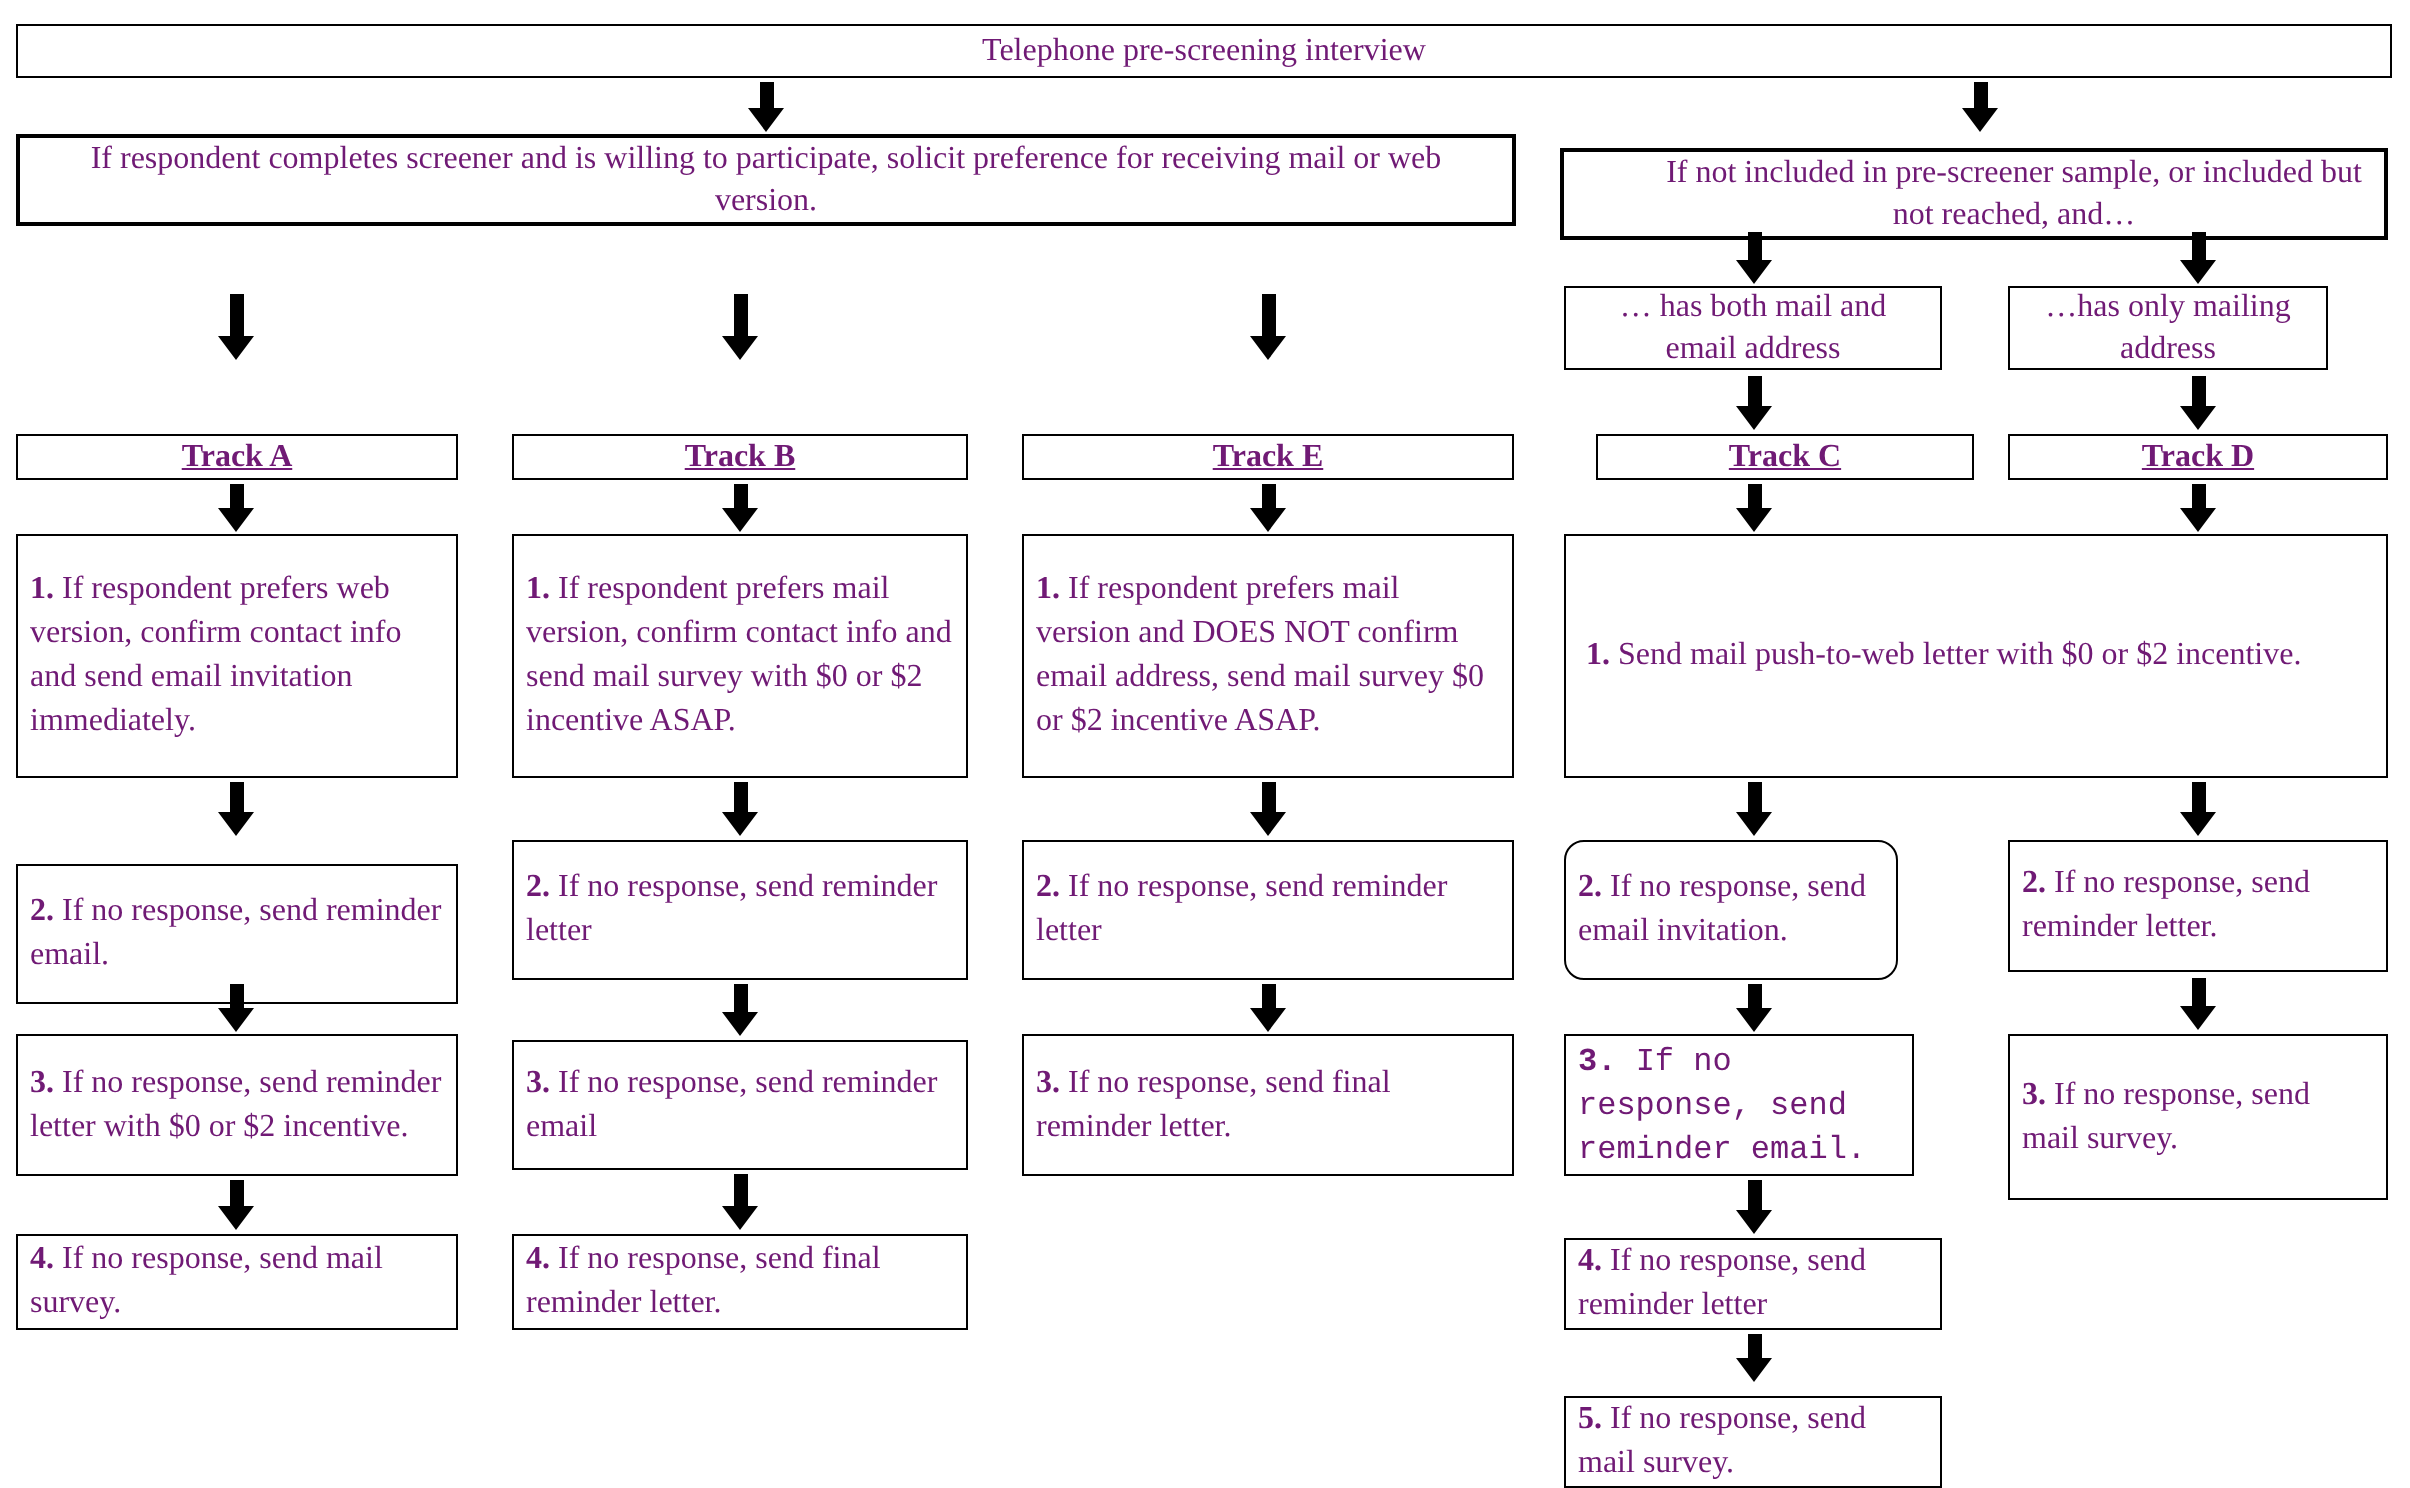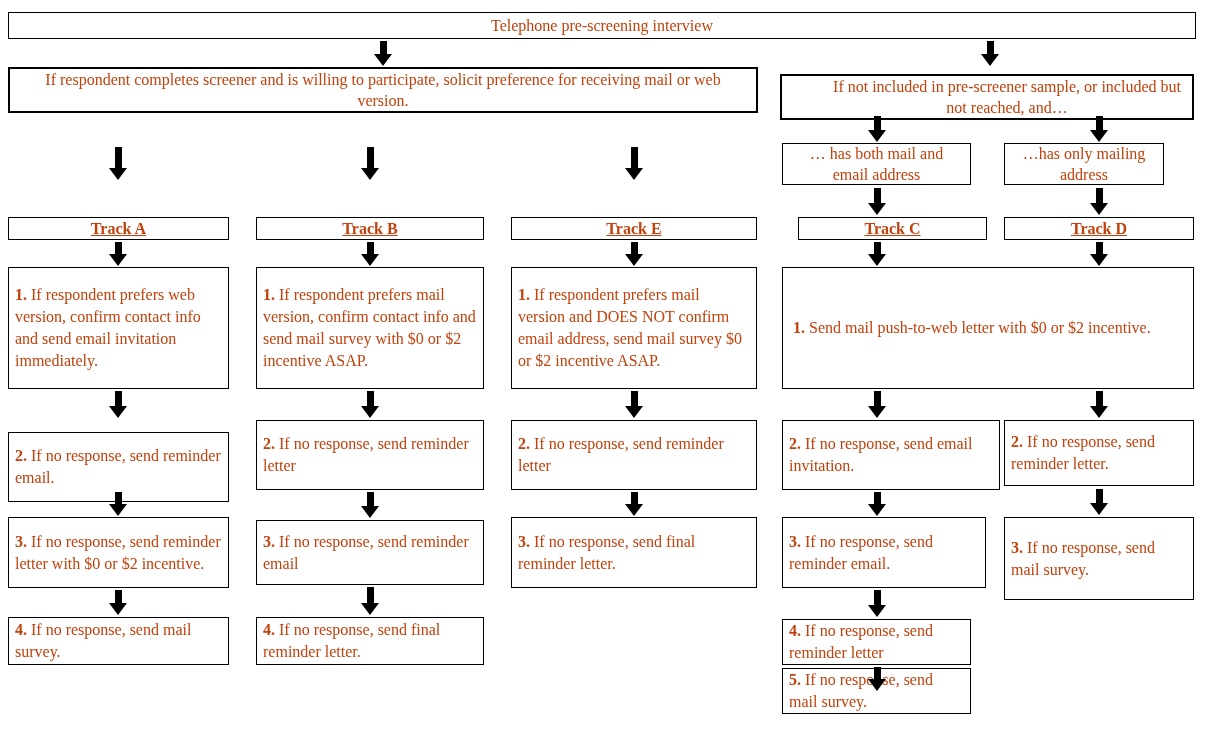--- a/index.html
+++ b/index.html
@@ -1,18 +1,18 @@
 <!DOCTYPE html>
 <html><head>
 <meta charset="utf-8">
 <style>
   html,body{margin:0;padding:0;background:#fff;}
   .canvas{
     position:relative;width:1205px;height:744px;background:#ffffff;
-    font-family:"Liberation Serif",serif;font-size:16px;color:#c2410c;
+    font-family:"Liberation Serif",serif;font-size:16px;color:#701a75;
     overflow:hidden;
   }
   .box{
     position:absolute;box-sizing:border-box;border:1px solid #000;background:#fff;
     display:flex;align-items:center;
   }
   .box.b2{border-width:2px;}
   .ctr{justify-content:center;text-align:center;}
   .txt{line-height:21px;padding:0 8px;}
   .steptxt{line-height:22px;padding:2px 6px;}
@@ -77,54 +77,54 @@
 
   <div class="box" style="left:8px;top:432px;width:221px;height:70px;">
     <div class="steptxt"><b>2.</b> <span>If no response, send reminder email.</span></div>
   </div>
   <div class="box" style="left:256px;top:420px;width:228px;height:70px;">
     <div class="steptxt"><b>2.</b> <span>If no response, send reminder letter</span></div>
   </div>
   <div class="box" style="left:511px;top:420px;width:246px;height:70px;">
     <div class="steptxt"><b>2.</b> <span>If no response, send reminder letter</span></div>
   </div>
-  <div class="box" style="left:782px;top:420px;width:218px;height:70px;">
+  <div class="box" style="left:782px;top:420px;width:167px;height:70px;border-radius:10px;">
     <div class="steptxt"><b>2.</b> <span>If no response, send email invitation.</span></div>
   </div>
   <div class="box" style="left:1004px;top:420px;width:190px;height:66px;">
     <div class="steptxt"><b>2.</b> <span>If no response, send reminder letter.</span></div>
   </div>
 
   <div class="box" style="left:8px;top:517px;width:221px;height:71px;">
     <div class="steptxt"><b>3.</b> <span>If no response, send reminder letter with $0 or $2 incentive.</span></div>
   </div>
   <div class="box" style="left:256px;top:520px;width:228px;height:65px;">
     <div class="steptxt"><b>3.</b> <span>If no response, send reminder email</span></div>
   </div>
   <div class="box" style="left:511px;top:517px;width:246px;height:71px;">
     <div class="steptxt"><b>3.</b> <span>If no response, send final reminder letter.</span></div>
   </div>
-  <div class="box" style="left:782px;top:517px;width:204px;height:71px;">
+  <div class="box" style="left:782px;top:517px;width:175px;height:71px;font-family:Liberation Mono, monospace;">
     <div class="steptxt"><b>3.</b> <span>If no response, send reminder email.</span></div>
   </div>
   <div class="box" style="left:1004px;top:517px;width:190px;height:83px;">
     <div class="steptxt"><b>3.</b> <span>If no response, send mail survey.</span></div>
   </div>
 
   <div class="box" style="left:8px;top:617px;width:221px;height:48px;">
     <div class="steptxt"><b>4.</b> <span>If no response, send mail survey.</span></div>
   </div>
   <div class="box" style="left:256px;top:617px;width:228px;height:48px;">
     <div class="steptxt"><b>4.</b> <span>If no response, send final reminder letter.</span></div>
   </div>
   <div class="box" style="left:782px;top:619px;width:189px;height:46px;">
     <div class="steptxt"><b>4.</b> <span>If no response, send reminder letter</span></div>
   </div>
 
-  <div class="box" style="left:782px;top:668px;width:189px;height:46px;">
+  <div class="box" style="left:782px;top:698px;width:189px;height:46px;">
     <div class="steptxt"><b>5.</b> <span>If no response, send mail survey.</span></div>
   </div>
 
   <div class="arrow" style="left:374px;top:41px;height:25px;">
       <div class="stem"></div>
       <div class="head"></div>
     </div>
   <div class="arrow" style="left:981px;top:41px;height:25px;">
       <div class="stem"></div>
       <div class="head"></div>

